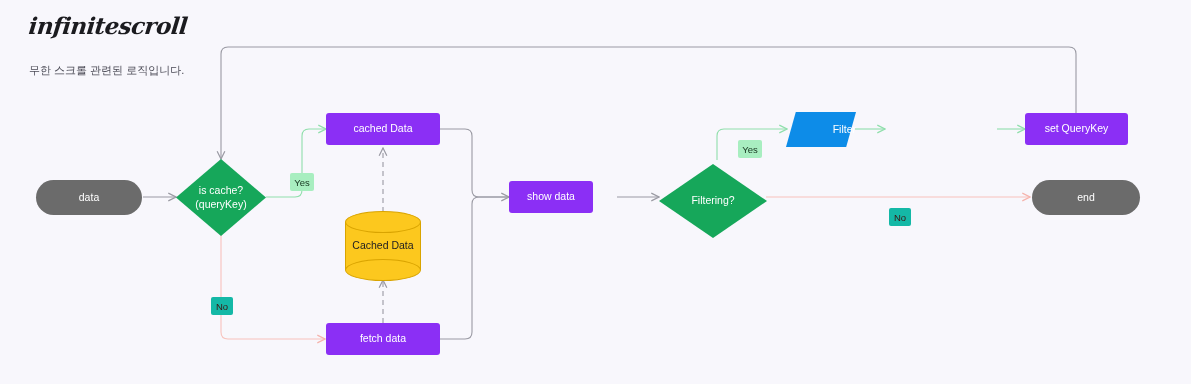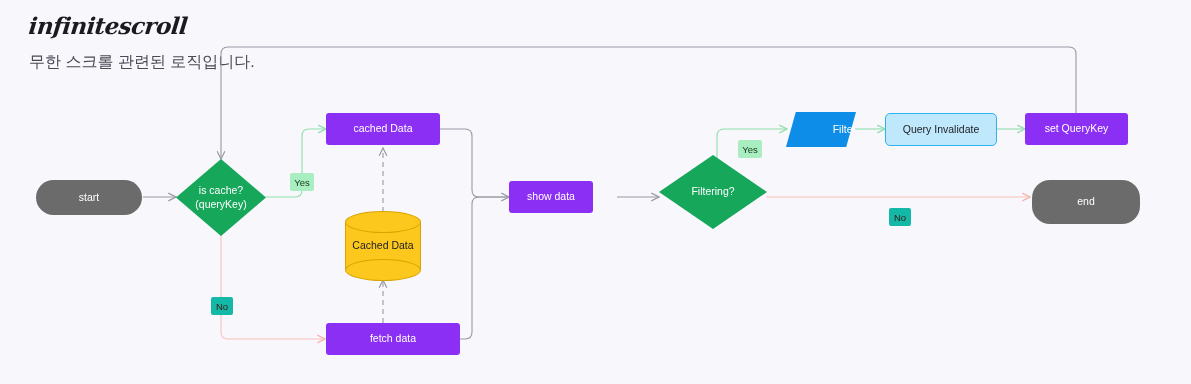--- a/index.html
+++ b/index.html
@@ -15,22 +15,22 @@
   .hdr{position:absolute;left:29px;top:12px;}
   .hdr .title{
     font-family:"DejaVu Serif",serif;
     font-style:italic;font-weight:700;
     font-size:23px;letter-spacing:-0.6px;
     color:#1b1b1f;
     transform:skewX(-6deg);
     white-space:nowrap;
   }
   .hdr .sub{
-    margin-top:13px;
-    font-size:16px;color:#4a4a55;white-space:nowrap;
+    margin-top:24px;
+    font-size:11px;color:#4a4a55;white-space:nowrap;
   }
 
   .node{position:absolute;display:flex;align-items:center;justify-content:center;
         text-align:center;box-sizing:border-box;line-height:1.25;}
 
   .n-term{background:#6b6b6b;color:#fff;border-radius:18px;font-size:10.5px;}
   .n-proc{background:#8b2ff5;color:#fff;border-radius:3px;font-size:10.5px;}
   .n-lightbox{background:#bfe8fc;color:#1c1c22;border:1.6px solid #2db4ef;border-radius:5px;font-size:10.5px;}
 
   .n-dia{color:#fff;font-size:10.5px;}
@@ -104,21 +104,21 @@
     <path d="M717,160 L717,136 Q717,129 724,129 L787,129" fill="none" stroke="#8fdfab" stroke-width="1.1" marker-end="url(#agr)"></path>
 
     <path d="M855,129 L885,129" fill="none" stroke="#8fdfab" stroke-width="1.1" marker-end="url(#agr)"></path>
 
     <path d="M997,129 L1025,129" fill="none" stroke="#8fdfab" stroke-width="1.1" marker-end="url(#agr)"></path>
 
     <path d="M766,197 L1030,197" fill="none" stroke="#f8c2bc" stroke-width="1.1" marker-end="url(#ap)"></path>
   </svg>
 
   <div class="node n-term" style="left:36px;top:180px;width:106px;height:35px;">
-    <span>start</span>
+    <span>data</span>
   </div>
 
   <div class="node n-dia" style="left:176px;top:159px;width:90px;height:77px;">
     <span class="dia-bg"></span>
     <span class="dia-txt">
       <span>is cache?</span><br>
       <span>(queryKey)</span>
     </span>
   </div>
 
@@ -126,47 +126,44 @@
     <span>cached Data</span>
   </div>
 
   <div class="node n-db" style="left:345px;top:211px;width:76px;height:70px;">
     <span class="db-body"></span>
     <span class="db-bot"></span>
     <span class="db-top"></span>
     <span class="db-txt">Cached Data</span>
   </div>
 
-  <div class="node n-proc" style="left:326px;top:323px;width:134px;height:32px;">
+  <div class="node n-proc" style="left:326px;top:323px;width:114px;height:32px;">
     <span>fetch data</span>
   </div>
 
   <div class="node n-proc" style="left:509px;top:181px;width:84px;height:32px;">
     <span>show data</span>
   </div>
 
-  <div class="node n-dia" style="left:659px;top:155px;width:108px;height:74px;">
+  <div class="node n-dia" style="left:659px;top:164px;width:108px;height:74px;">
     <span class="dia-bg"></span>
     <span class="dia-txt">Filtering?</span>
   </div>
 
   <div class="node n-par" style="left:786px;top:112px;width:70px;height:35px;text-align:right;">
     <span class="par-bg"></span>
     <span class="par-txt">Filter</span>
   </div>
 
-  <div class="node n-lightbox" style="left:885px;top:113px;width:112px;height:33px;">
-    <span>Query Invalidate</span>
-  </div>
 
   <div class="node n-proc" style="left:1025px;top:113px;width:103px;height:32px;align-items:center;">
     <span>set QueryKey</span>
   </div>
 
-  <div class="node n-term" style="left:1032px;top:180px;width:108px;height:44px;">
+  <div class="node n-term" style="left:1032px;top:180px;width:108px;height:35px;">
     <span>end</span>
   </div>
 
   <div class="elabel yes" style="left:290px;top:153px;width:24px;height:18px;">Yes</div>
 
   <div class="elabel no" style="left:211px;top:277px;width:22px;height:18px;">No</div>
 
   <div class="elabel yes" style="left:738px;top:120px;width:24px;height:18px;">Yes</div>
 
   <div class="elabel no" style="left:889px;top:188px;width:22px;height:18px;">No</div>

